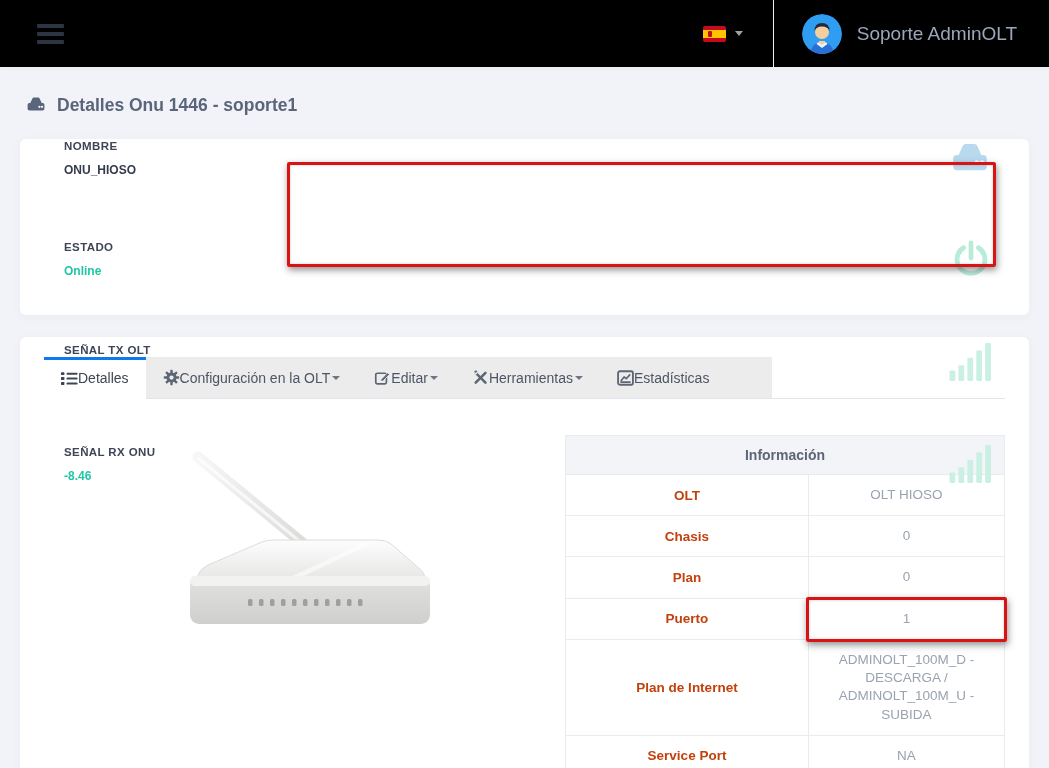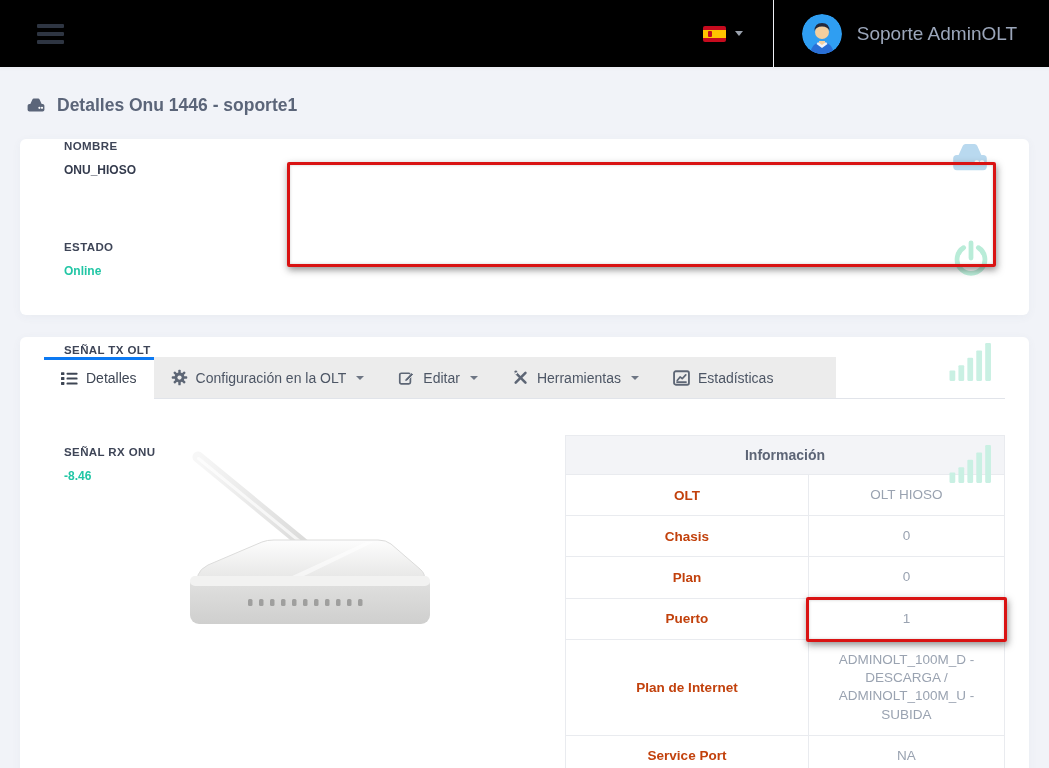--- a/index.html
+++ b/index.html
@@ -22,21 +22,21 @@
   .flag-es { width:23px; height:16px; border-radius:2px; position:relative;
     background:linear-gradient(180deg,#c60b1e 0 25%,#ffc400 25% 75%,#c60b1e 75% 100%);
     box-shadow:0 0 1px rgba(0,0,0,.4); }
   .flag-es::after { content:""; position:absolute; left:5px; top:5px; width:4px; height:6px; background:#c60b1e; border-radius:1px; }
   .caret { width:0; height:0; border-left:4.5px solid transparent; border-right:4.5px solid transparent; border-top:5px solid #9aa1ad; }
   .user-menu { display:flex; align-items:center; gap:15px; padding:0 32px 0 28px; border-left:1px solid #eef0f5; height:100%; cursor:pointer; }
   .user-name { font-size:19px; color:#9ba6ba; }
   .avatar { width:40px; height:40px; border-radius:50%; overflow:hidden; flex:none; }
 
   
-  .page-title { display:flex; align-items:center; gap:10px; padding:27px 0 0 25px; margin-bottom:23px;
+  .page-title { display:flex; gap:10px; padding:27px 0 0 25px; margin-bottom:23px;
     color:#5b6579; font-size:17.5px; font-weight:bold; }
   .page-title svg { flex:none; }
 
   
   .card { background:#fff; border-radius:6px; margin:0 20px; box-shadow:0 2px 10px rgba(80,90,120,.05); }
 
   .stats-card { height:176px; display:flex; align-items:stretch; position:relative;flex-direction:column; }
   .stat { flex:1; display:flex; align-items:center; justify-content:space-between; padding:0 36px 0 44px; }
   .stat-label { font-size:11.5px; font-weight:bold; color:#3e4557; letter-spacing:.4px; margin-bottom:11px; }
   .stat-value { font-size:12px; font-weight:bold; color:#343b4d; }
@@ -46,21 +46,21 @@
     filter:blur(.7px); border-radius:3px; }
 
   .annotation-box { position:absolute; border:3px solid #d91313; border-radius:2px;
     box-shadow:1px 3px 7px rgba(35,35,35,.5), inset 0 0 3px rgba(60,60,60,.25); pointer-events:none; }
   .annotation-stats { left:267px; top:23px; width:709px; height:105px; }
   .annotation-cell { inset:-2px -3px -3px -3px; }
 
   
   .main-card { margin-top:22px; padding:20px 24px 40px; min-height:410px; }
   .tabs { display:flex; border-bottom:1px solid #e1e4ea; }
-  .tab { display:flex; align-items:center; gap:8px; padding:12px 17px 12px; font-size:14px; color:#4d5665;
+  .tab { display:flex; align-items:center; padding:12px 17px 12px; font-size:14px; color:#4d5665;
     background:#ececec; cursor:pointer; white-space:nowrap; }
   .tab svg { flex:none; }
   .tab.active { background:#fff; border-top:3px solid #0c79f2; padding-top:9px; margin-bottom:-1px; color:#3e4654; position:relative; z-index:1; }
   .tab-caret { width:0; height:0; border-left:4px solid transparent; border-right:4px solid transparent; border-top:4.5px solid #6e7684; margin-left:2px; }
   .tab-filler { width:46px; background:#ececec; }
 
   .content-row { display:flex; padding-top:36px; }
   .figure-col { flex:1; display:flex; justify-content:center; align-items:flex-start; padding-top:6px; }
 
   

